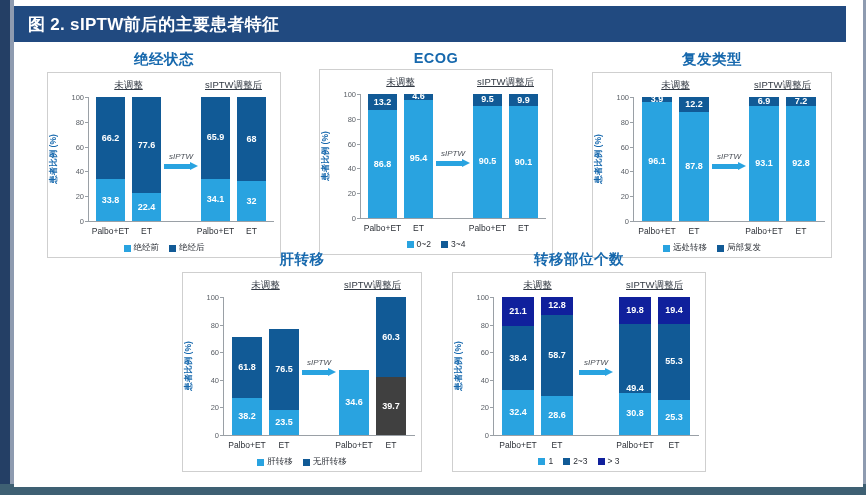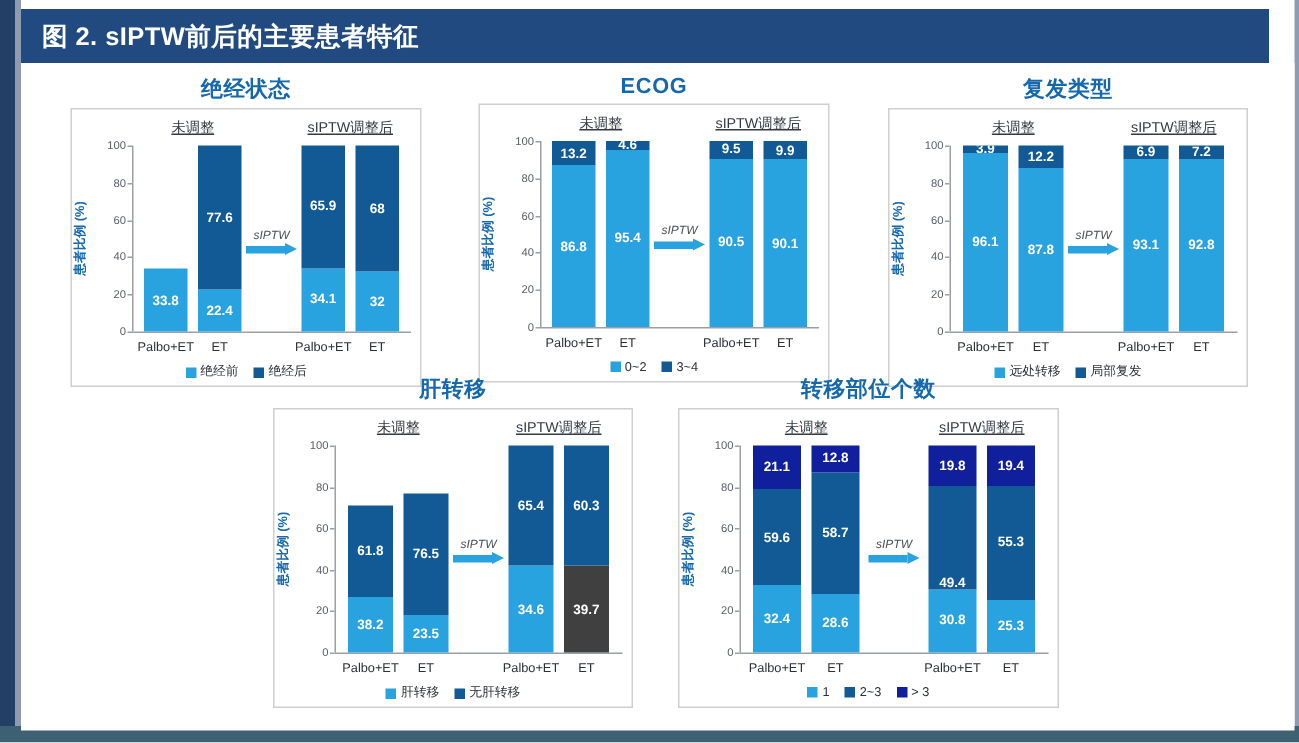--- a/index.html
+++ b/index.html
@@ -181,20 +181,23 @@
           <div class="ytickmark" style="left: 37px; top: 48.8px;"></div>
           <div class="ytick" style="left: 18px; width: 18px; top: 24px;">100</div>
           <div class="ytickmark" style="left: 37px; top: 24px;"></div>
           <div class="ylabel" style="left: 6px; top: 86px; width: 70px; margin-left: -35px; margin-top: -6px; text-align: center;">患者比例 (%)</div>
           <div class="grouplabel" style="left: 80.5px; top: 6px;">未调整</div>
           <div class="grouplabel" style="left: 185.5px; top: 6px;">sIPTW调整后</div>
           <div class="bar" style="left: 48px; width: 29px; top: 24px; height: 124px;">
             <div class="seg" style="background: rgb(41, 163, 224); height: 41.912px; width: 100%;">
               <span>33.8</span>
             </div>
+            <div class="seg" style="background: rgb(17, 90, 150); height: 82.088px; width: 100%;">
+              <span>66.2</span>
+            </div>
           </div>
           <div class="xtick" style="left: 62.5px; top: 153px;">Palbo+ET</div>
           <div class="bar" style="left: 84px; width: 29px; top: 24px; height: 124px;">
             <div class="seg" style="background: rgb(41, 163, 224); height: 27.776px; width: 100%;">
               <span>22.4</span>
             </div>
             <div class="seg" style="background: rgb(17, 90, 150); height: 96.224px; width: 100%;">
               <span>77.6</span>
             </div>
           </div>
@@ -421,23 +424,20 @@
             </div>
             <div class="seg" style="background: rgb(17, 90, 150); height: 105.57px; width: 100%; margin-top: 32px;">
               <span>76.5</span>
             </div>
           </div>
           <div class="xtick" style="left: 101px; top: 167px;">ET</div>
           <div class="bar" style="left: 156px; width: 30px; top: 24px; height: 138px;">
             <div class="seg" style="background: rgb(41, 163, 224); height: 65px; width: 100%;">
               <span>34.6</span>
             </div>
-            <div class="seg" style="background: rgb(17, 90, 150); height: 90.252px; width: 100%;">
-              <span>65.4</span>
-            </div>
           </div>
           <div class="xtick" style="left: 171px; top: 167px;">Palbo+ET</div>
           <div class="bar" style="left: 193px; width: 30px; top: 24px; height: 138px;">
             <div class="seg" style="background: #404040; height: 60px; width: 100%;">
               <span>39.7</span>
             </div>
             <div class="seg" style="background: rgb(17, 90, 150); height: 83.214px; width: 100%;">
               <span>60.3</span>
             </div>
           </div>
@@ -479,21 +479,21 @@
           <div class="ytick" style="left: 18px; width: 18px; top: 24px;">100</div>
           <div class="ytickmark" style="left: 37px; top: 24px;"></div>
           <div class="ylabel" style="left: 6px; top: 93px; width: 70px; margin-left: -35px; margin-top: -6px; text-align: center;">患者比例 (%)</div>
           <div class="grouplabel" style="left: 84.5px; top: 6px;">未调整</div>
           <div class="grouplabel" style="left: 201.5px; top: 6px;">sIPTW调整后</div>
           <div class="bar" style="left: 49px; width: 32px; top: 24px; height: 138px;">
             <div class="seg" style="background: rgb(41, 163, 224); height: 44.712px; width: 100%;">
               <span>32.4</span>
             </div>
             <div class="seg" style="background: rgb(17, 90, 150); height: 64.308px; width: 100%;">
-              <span>59.6</span>
+              <span>38.4</span>
             </div>
             <div class="seg" style="background: rgb(16, 32, 156); height: 29.118px; width: 100%;">
               <span>21.1</span>
             </div>
           </div>
           <div class="xtick" style="left: 65px; top: 167px;">Palbo+ET</div>
           <div class="bar" style="left: 88px; width: 32px; top: 24px; height: 138px;">
             <div class="seg" style="background: rgb(41, 163, 224); height: 39.468px; width: 100%;">
               <span>28.6</span>
             </div>

